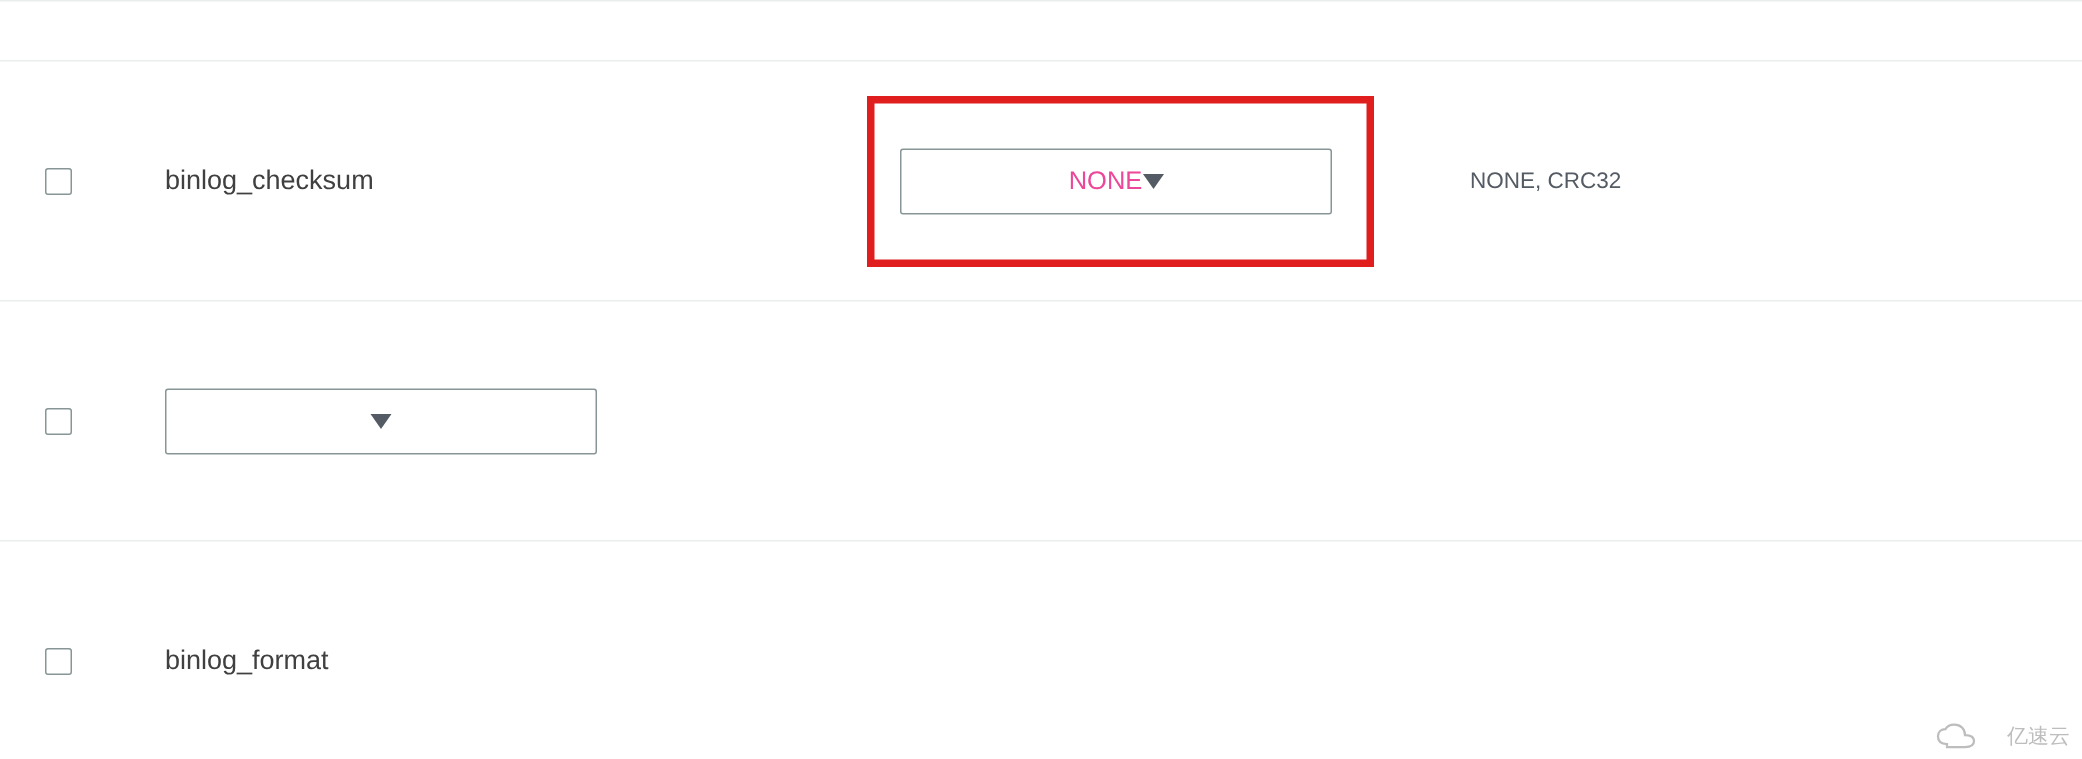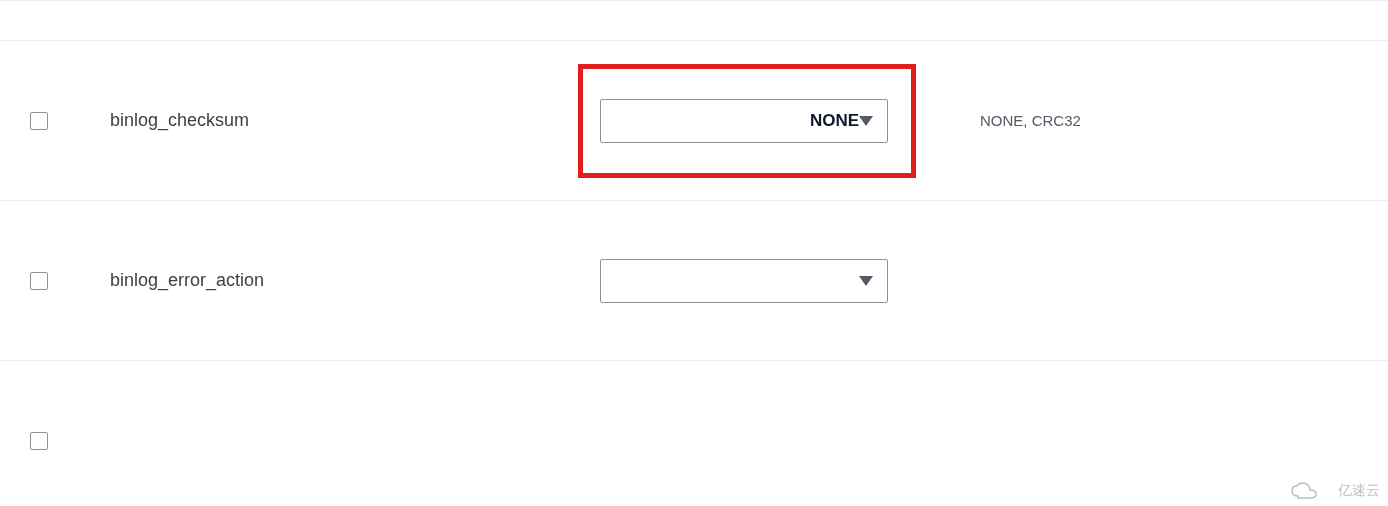--- a/index.html
+++ b/index.html
@@ -46,27 +46,26 @@
     .name-col { width: 490px; color: #404040; font-size: 18px; }
     .select-col { width: 350px; }
     .allowed-col { flex: 1; color: #545b64; font-size: 15px; padding-left: 30px; }
     .select {
       width: 288px;
       height: 44px;
       border: 1px solid #879596;
       border-radius: 2px;
       display: flex;
       align-items: center;
-      justify-content: flex-end;
+      justify-content: center;
       padding: 0 14px;
       background: #fff;
       cursor: pointer;
-      color: #0f172a;
+      color: #ec4899;
       font-size: 17px;
-      font-weight: bold;
     }
     .caret {
       width: 0; height: 0;
       border-left: 7px solid transparent;
       border-right: 7px solid transparent;
       border-top: 10px solid #545b64;
     }
     .watermark {
       position: absolute;
       right: 8px;
@@ -104,35 +103,35 @@
     </div>
     <div class="allowed-col">
       <span>NONE, CRC32</span>
     </div>
   </div>
 
   <div class="row">
     <div class="cb-col">
       <div class="cb"></div>
     </div>
-    <div class="name-col">
-      <span>binlog_error_action</span>
-    </div>
     <div class="select-col">
       <div class="select">
         <span></span>
         <span class="caret"></span>
       </div>
     </div>
   </div>
 
   <div class="row">
     <div class="cb-col">
       <div class="cb"></div>
     </div>
+    <div class="name-col">
+      <span>binlog_format</span>
+    </div>
   </div>
 
   <div class="watermark">
     <svg width="28" height="18" viewBox="0 0 28 18">
       <path fill="none" stroke="#bdbdbd" stroke-width="1.5" d="M8 14 C4 14 2 12 2 9 C2 6 4 4 7 4 C8 2 10 1 13 1 C17 1 20 4 20 8 C23 8 26 9 26 12 C26 15 23 16 20 16 L8 16 Z"></path>
     </svg>
     <span>亿速云</span>
   </div>
 </div>
 

